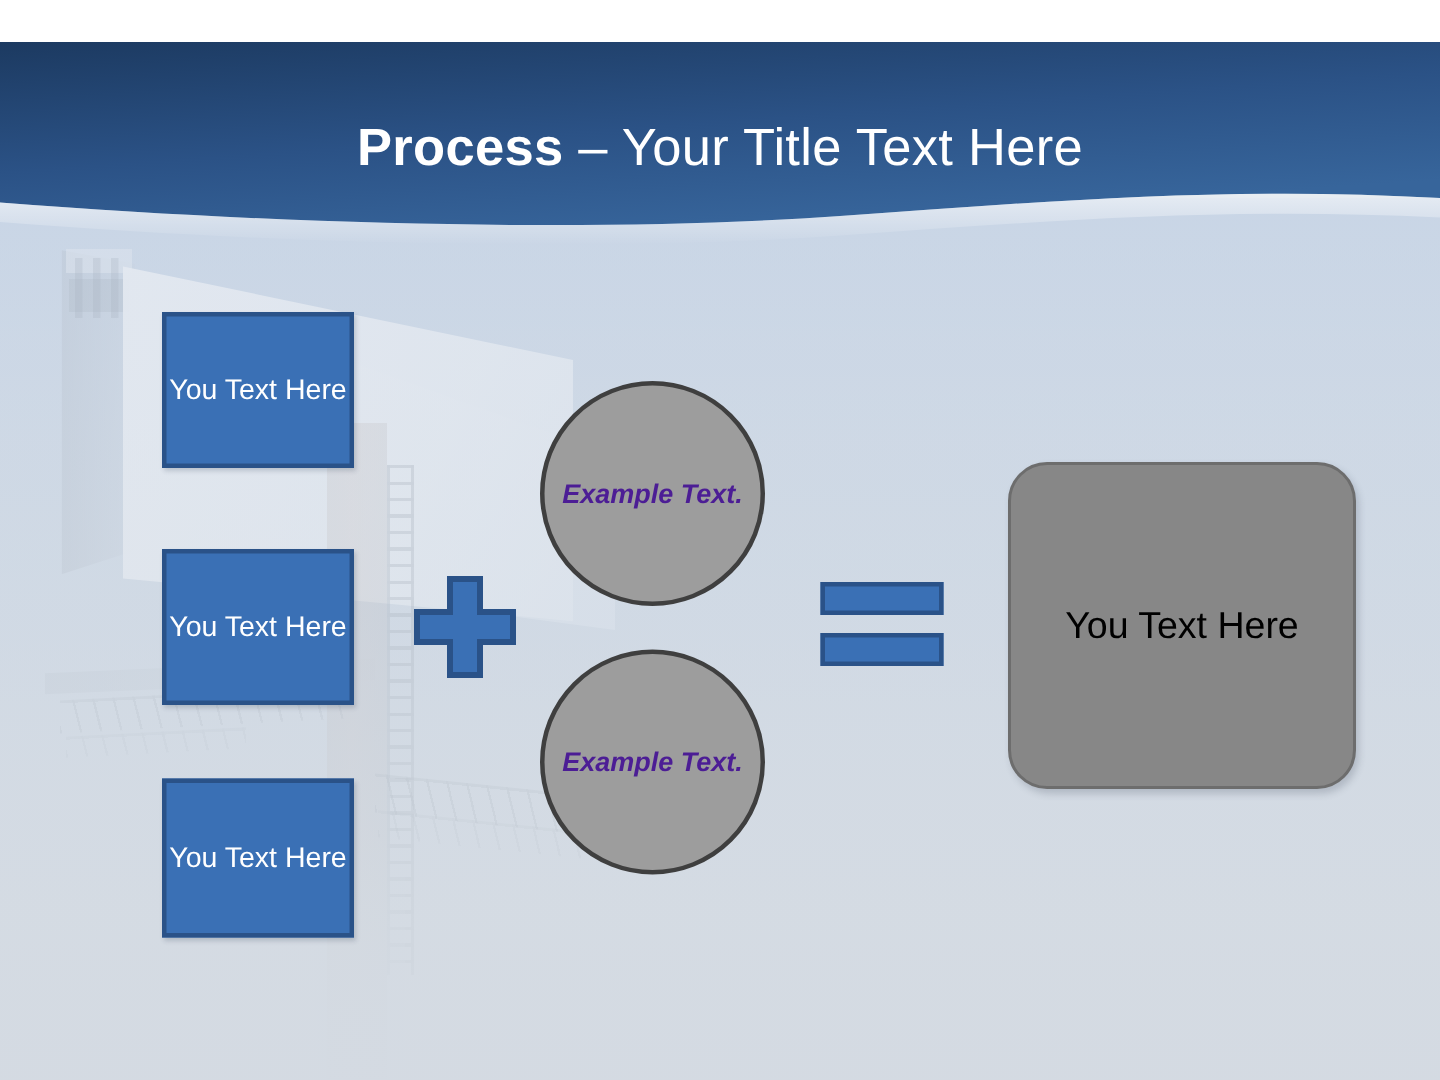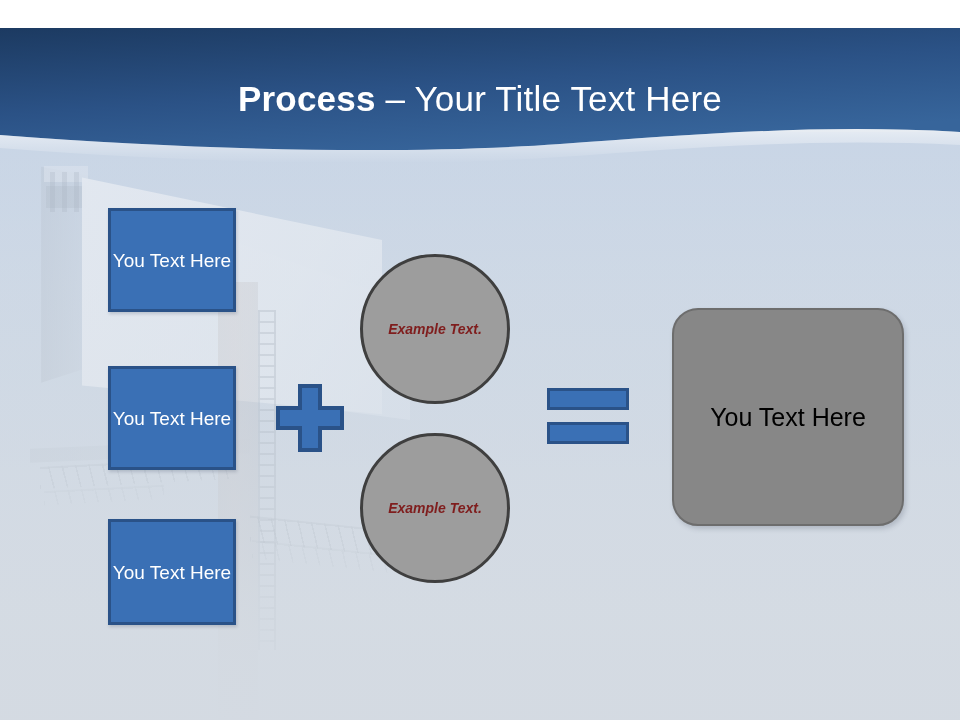--- a/index.html
+++ b/index.html
@@ -206,22 +206,22 @@
   .bar.top { top: 0; }
   .bar.bottom { top: 34px; }
 
   .circle {
     position: absolute;
     width: 150px; height: 150px;
     border-radius: 50%;
     background: #9d9d9d;
     border: 3px solid #3f3f3f;
     box-sizing: border-box;
-    color: #7f1d1d;
-    font-size: 14px;
+    color: #4c1d95;
+    font-size: 18px;
     line-height: 21px;
     font-weight: bold;
     font-style: italic;
     text-align: center;
     display: flex;
     align-items: center;
     justify-content: center;
   }
   .circle.c1 { left: 360px; top: 226px; }
   .circle.c2 { left: 360px; top: 405px; }

